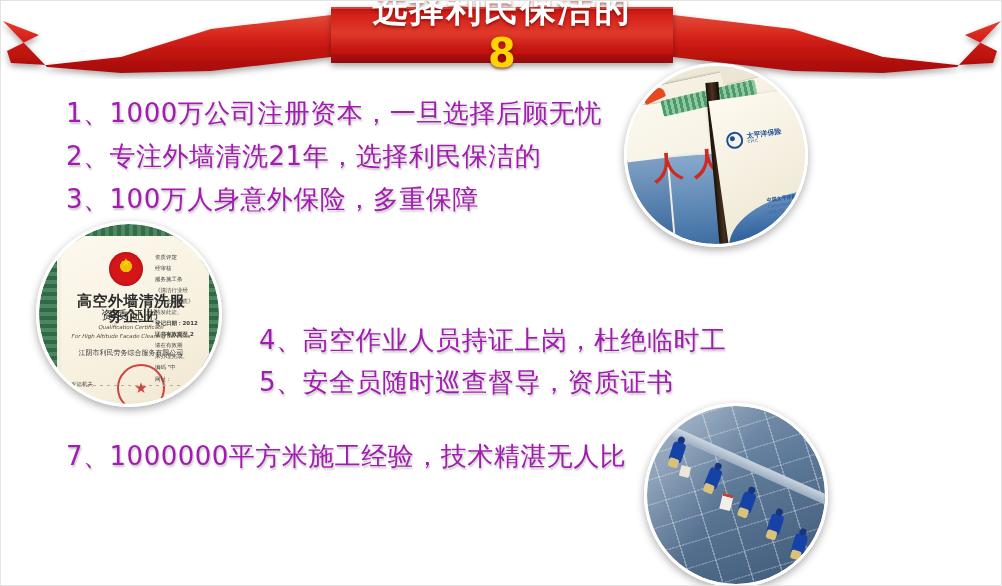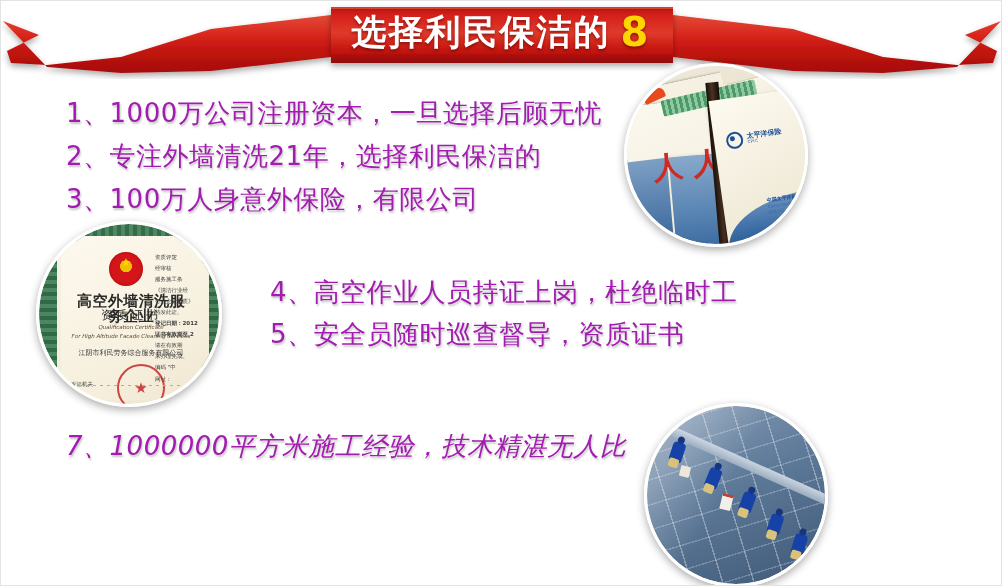--- a/index.html
+++ b/index.html
@@ -36,20 +36,21 @@
     position: absolute;
     left: 0;
     top: 0;
     width: 1002px;
     height: 62px;
     display: flex;
     align-items: center;
     justify-content: center;
     gap: 6px;
     pointer-events: none;
+    flex-direction: column;
   }
   .banner-title .t-text {
     font-size: 35px;
     font-weight: bold;
     color: #ffffff;
     letter-spacing: 2px;
     line-height: 1;
     text-shadow: 0 2px 3px rgba(90,0,0,0.55);
     font-family: "DejaVu Sans", "Liberation Sans", sans-serif;
   }
@@ -68,30 +69,30 @@
     position: absolute;
     white-space: nowrap;
     font-size: 26px;
     color: #a21caf;
     letter-spacing: 0.5px;
     line-height: 1;
     text-shadow: 1px 2px 2px rgba(150,150,150,0.55);
     font-family: "DejaVu Sans", "Liberation Sans", sans-serif;
   }
   .grp-a { left: 65px; }
-  .grp-b { left: 269px; }
+  .grp-b { left: 258px; margin-top: 48px; }
   .grp-c { left: 65px; }
 
   .r1 { top: 99px; }
   .r2 { top: 142px; }
   .r3 { top: 185px; }
   .r4 { top: 278px; }
   .r5 { top: 320px; }
   .r6 { top: 362px; }
-  .r7 { top: 432px; font-style: italic; }
+  .r7 { top: 442px; }
   .r8 { top: 498px; }
 
   
   .photo {
     position: absolute;
     border-radius: 50%;
     overflow: hidden;
     border: 3px solid #ffffff;
     box-shadow: 0 3px 9px rgba(0,0,0,0.33);
     box-sizing: border-box;
@@ -387,21 +388,21 @@
     </div>
   </div>
 
   <div class="reason grp-a r1">
     <span>1、</span><span>1000万公司注册资本，一旦选择后顾无忧</span>
   </div>
   <div class="reason grp-a r2">
     <span>2、</span><span>专注外墙清洗21年，选择利民保洁的</span>
   </div>
   <div class="reason grp-a r3">
-    <span>3、</span><span>100万人身意外保险，有限公司</span>
+    <span>3、</span><span>100万人身意外保险，多重保障</span>
   </div>
 
   <div class="reason grp-b r4">
     <span>4、</span><span>高空作业人员持证上岗，杜绝临时工</span>
   </div>
   <div class="reason grp-b r5">
     <span>5、</span><span>安全员随时巡查督导，资质证书</span>
   </div>
 
   <div class="reason grp-c r7">

